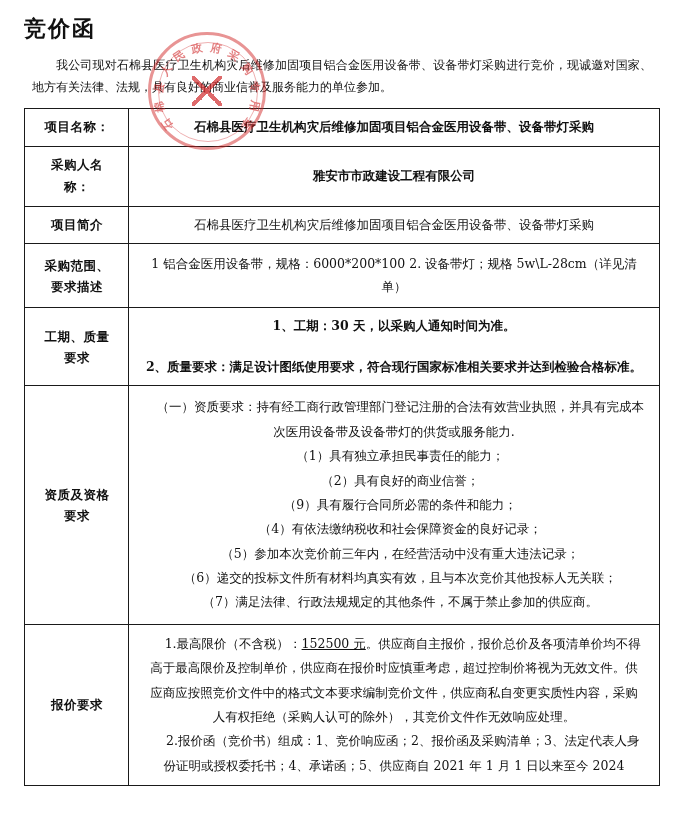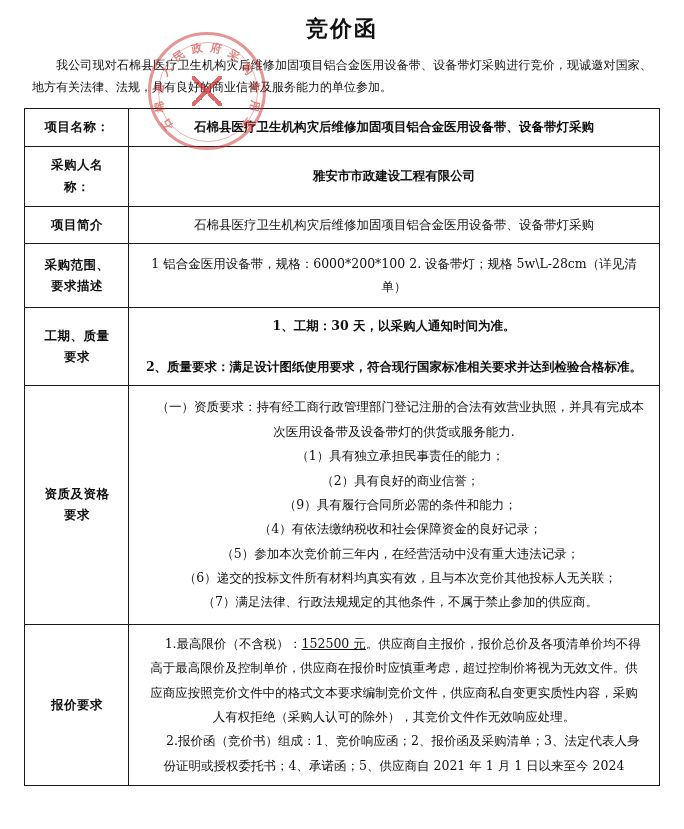--- a/index.html
+++ b/index.html
@@ -13,21 +13,21 @@
     overflow: hidden;
     position: relative;
   }
   .page {
     position: relative;
     width: 684px;
     height: 829px;
     padding: 0 24px;
   }
   .doc-title {
-    text-align: center;
+    text-align: left;
     font-size: 22px;
     font-weight: bold;
     letter-spacing: 2px;
     margin: 14px 0 10px 0;
     font-family: "DejaVu Serif", "Liberation Serif", serif;
   }
   .intro {
     font-size: 12px;
     line-height: 1.85;
     text-align: justify;
@@ -46,21 +46,21 @@
     font-size: 12.5px;
     line-height: 1.8;
     vertical-align: middle;
   }
   td.label {
     width: 104px;
     text-align: center;
     font-weight: bold;
     letter-spacing: 0.5px;
   }
-  td.label.two-line { line-height: 1.7; font-family: Liberation Serif, serif; }
+  td.label.two-line { line-height: 1.7; }
   td.val { text-align: center; }
   td.val.strong { font-weight: bold; }
   .mid-label {
     width: 96px;
     text-align: center;
     font-weight: bold;
   }
   .para { margin: 0; text-indent: 1em; font-weight: bold; }
   .para + .para { margin-top: 18px; }
   .sub {

